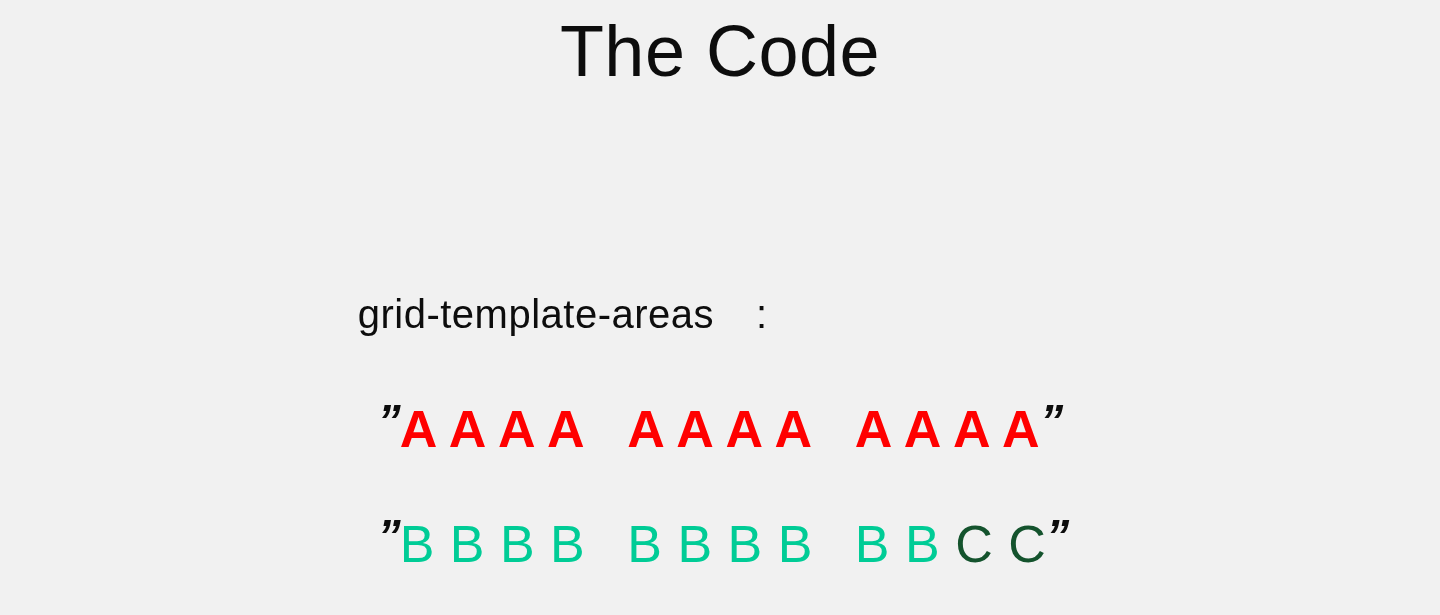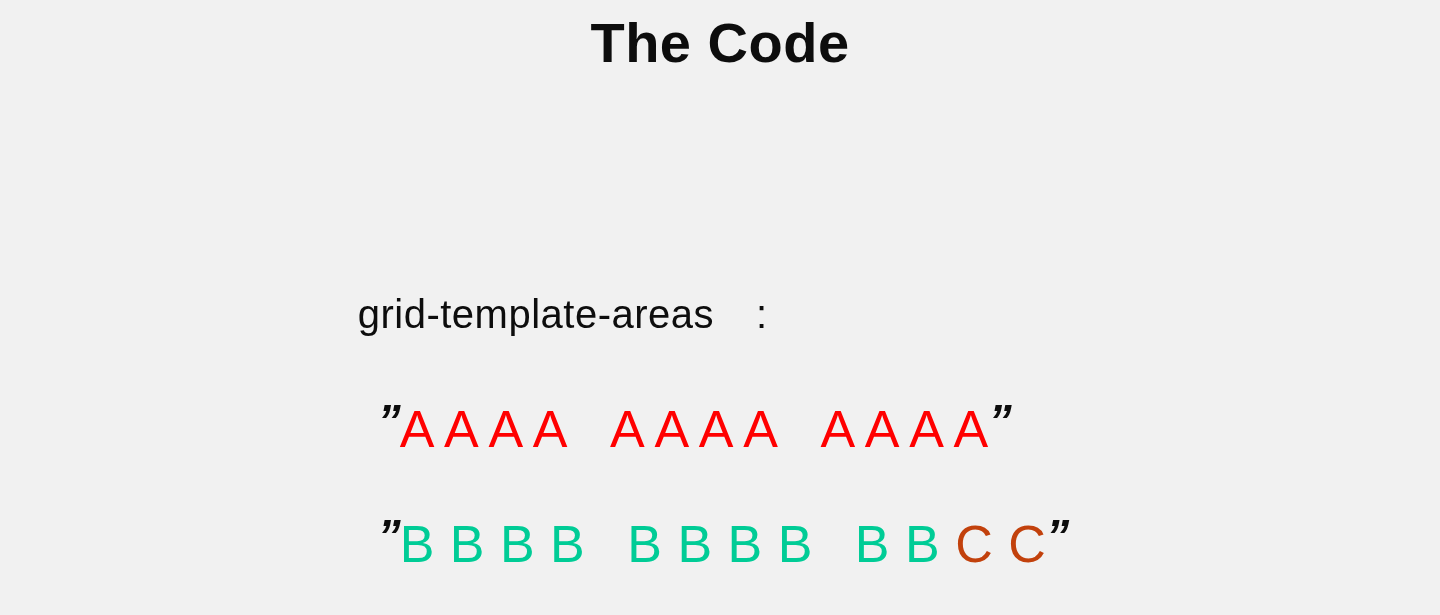--- a/index.html
+++ b/index.html
@@ -23,22 +23,22 @@
   }
 
   
   .title {
     position: absolute;
     top: 12px;
     left: 0;
     width: 1440px;
     text-align: center;
     font-family: "Liberation Sans", sans-serif;
-    font-size: 56px;
-    font-weight: 700;
+    font-size: 72px;
+    font-weight: 400;
     letter-spacing: 0.5px;
     color: #0d0d0d;
     line-height: 1.1;
     white-space: pre;
   }
 
   
   .code-block {
     position: absolute;
     left: 288px;
@@ -66,23 +66,23 @@
     color: #0d0d0d;
     font-family: "Liberation Sans", sans-serif;
     font-weight: 700;
     font-size: 46px;
     font-style: italic;
     position: relative;
     top: -10px;
     letter-spacing: -1px;
   }
 
-  .area-a { color: #ff0000; }
+  .area-a { color: #ff0000; font-weight: bold; }
   .area-b { color: #00cc96; margin-top: 44px; }
-  .area-c { color: #c2410c; }
+  .area-c { color: #14532d; }
 
   .gap { display: inline-block; width: 42px; }
 </style>
 </head>
 <body>
 
 <div class="slide">
 
   <div class="title">The Code</div>
 

